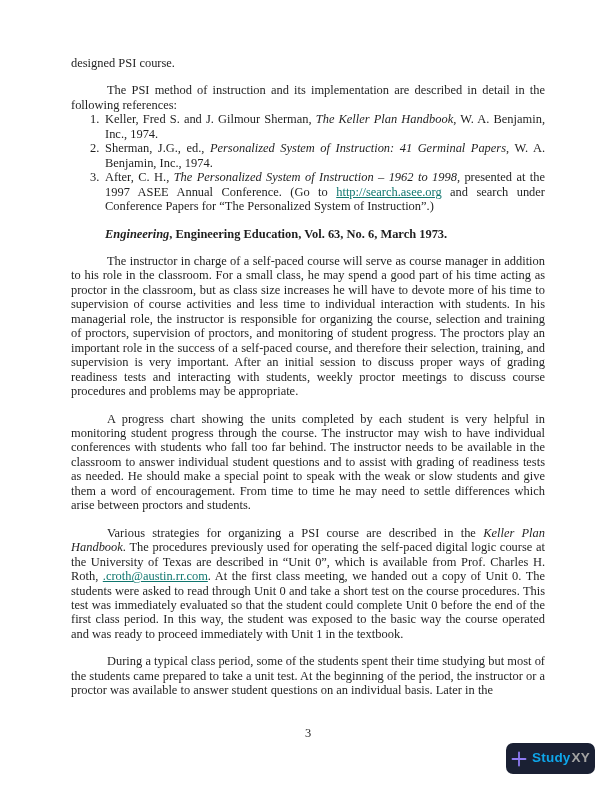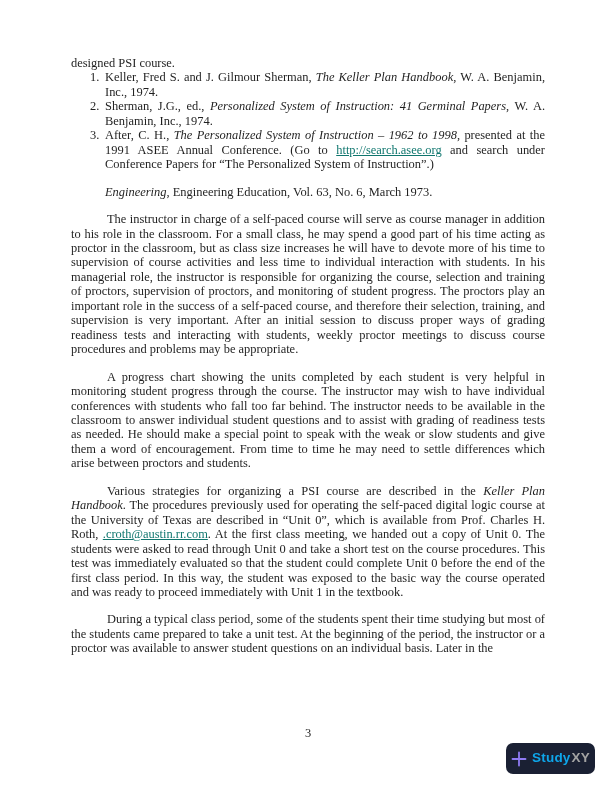--- a/index.html
+++ b/index.html
@@ -65,27 +65,28 @@
   .studyxy-badge .study { color:#0ea5e9; letter-spacing:0.2px; }
   .studyxy-badge .xy { color:#a3a3a3; margin-left:-4px; letter-spacing:0.2px; }
 </style>
 </head>
 <body>
 
 <div class="page">
 
   <div class="document-body">
       <div class="para"><span>designed PSI course.</span></div>
+      <div class="para indent" style="margin-top: 13px;"><span>The PSI method of instruction and its implementation are described in detail in the following references:</span></div>
       <div class="ref-list">
         <div class="ref-item"><span class="ref-num">1.</span><span>Keller, Fred S. and J. Gilmour Sherman, </span><i>The Keller Plan Handbook</i><span>, W. A. Benjamin, Inc., 1974.</span></div>
         <div class="ref-item"><span class="ref-num">2.</span><span>Sherman, J.G., ed., </span><i>Personalized System of Instruction: 41 Germinal Papers</i><span>, W. A. Benjamin, Inc., 1974.</span></div>
-        <div class="ref-item"><span class="ref-num">3.</span><span>After, C. H., </span><i>The Personalized System of Instruction – 1962 to 1998</i><span>, presented at the 1991 ASEE Annual Conference. (Go to </span><a class="doc-link" href="#">http://search.asee.org</a><span> and search under Conference Papers for “The Personalized System of Instruction”.)</span></div>
+        <div class="ref-item"><span class="ref-num">3.</span><span>After, C. H., </span><i>The Personalized System of Instruction – 1962 to 1998</i><span>, presented at the 1997 ASEE Annual Conference. (Go to </span><a class="doc-link" href="#">http://search.asee.org</a><span> and search under Conference Papers for “The Personalized System of Instruction”.)</span></div>
       </div>
       <div class="citation" style="margin-top: 13px;">
-        <div class="cit-line" style="padding-left: 34px;"><i>Engineering</i><span>, Engineering Education, Vol. 63, No. 6, March 1973.</span></div>
+        <div class="cit-line" style="padding-left: 34px; font-weight: bold;"><i>Engineering</i><span>, Engineering Education, Vol. 63, No. 6, March 1973.</span></div>
       </div>
       <div class="para indent" style="margin-top: 13px;"><span>The instructor in charge of a self-paced course will serve as course manager in addition to his role in the classroom. For a small class, he may spend a good part of his time acting as proctor in the classroom, but as class size increases he will have to devote more of his time to supervision of course activities and less time to individual interaction with students. In his managerial role, the instructor is responsible for organizing the course, selection and training of proctors, supervision of proctors, and monitoring of student progress. The proctors play an important role in the success of a self-paced course, and therefore their selection, training, and supervision is very important. After an initial session to discuss proper ways of grading readiness tests and interacting with students, weekly proctor meetings to discuss course procedures and problems may be appropriate.</span></div>
       <div class="para indent" style="margin-top: 13px;"><span>A progress chart showing the units completed by each student is very helpful in monitoring student progress through the course. The instructor may wish to have individual conferences with students who fall too far behind. The instructor needs to be available in the classroom to answer individual student questions and to assist with grading of readiness tests as needed. He should make a special point to speak with the weak or slow students and give them a word of encouragement. From time to time he may need to settle differences which arise between proctors and students.</span></div>
       <div class="para indent" style="margin-top: 13px;"><span>Various strategies for organizing a PSI course are described in the </span><i>Keller Plan Handbook</i><span>. The procedures previously used for operating the self-paced digital logic course at the University of Texas are described in “Unit 0”, which is available from Prof. Charles H. Roth, </span><a class="doc-link" href="#">.croth@austin.rr.com</a><span>. At the first class meeting, we handed out a copy of Unit 0. The students were asked to read through Unit 0 and take a short test on the course procedures. This test was immediately evaluated so that the student could complete Unit 0 before the end of the first class period. In this way, the student was exposed to the basic way the course operated and was ready to proceed immediately with Unit 1 in the textbook.</span></div>
       <div class="para indent" style="margin-top: 13px;"><span>During a typical class period, some of the students spent their time studying but most of the students came prepared to take a unit test. At the beginning of the period, the instructor or a proctor was available to answer student questions on an individual basis. Later in the</span></div>
     </div>
 
   <div class="footer-pagenum">3</div>
 
   <div class="studyxy-badge">

